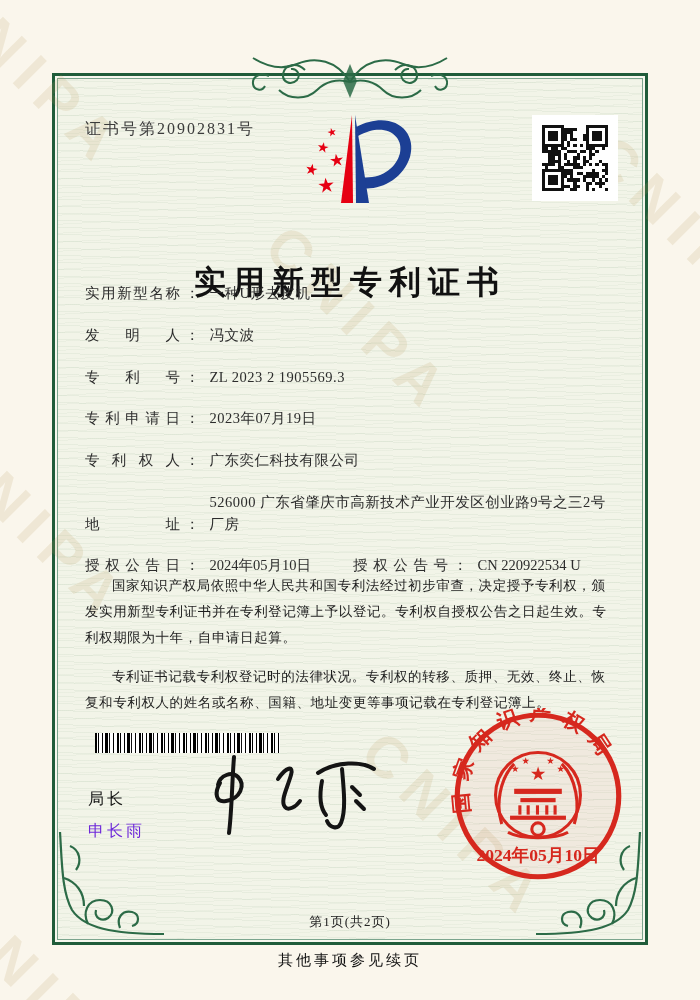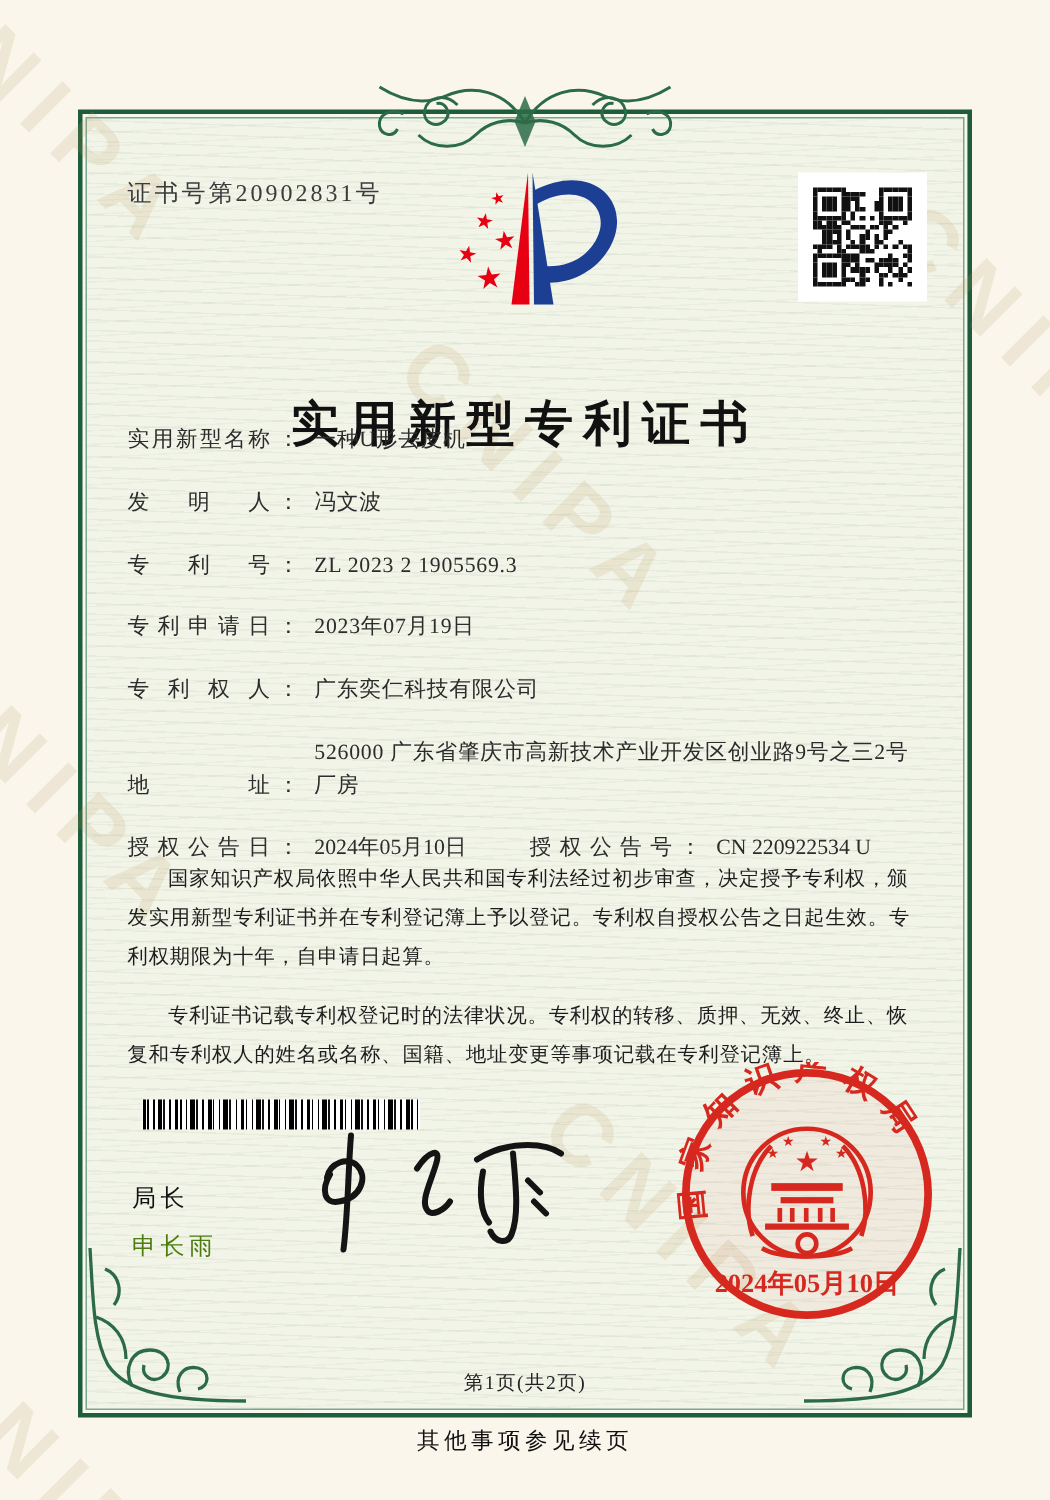--- a/index.html
+++ b/index.html
@@ -49,21 +49,21 @@
   .gpair + .gpair{margin-left:42px;font-family:Liberation Serif, serif;}
   
   .paras{position:absolute; left:33px; top:500px; width:534px; font-size:13.5px; line-height:1.92; letter-spacing:0.6px; color:#1d1d1d;}
   .paras p{margin:0 0 13px 0; text-indent:2em;}
   
   .barcode{position:absolute; left:43px; top:660px; width:185px; height:20px;
     background:repeating-linear-gradient(90deg,
       #000 0 2px,#fff 2px 3px,#000 3px 4px,#fff 4px 7px,#000 7px 8px,#fff 8px 10px,
       #000 10px 13px,#fff 13px 14px,#111 14px 15px,#fff 15px 18px,#000 18px 19px,#fff 19px 22px);}
   .officer-role{position:absolute; left:36px; top:716px; font-size:16px; letter-spacing:3px; color:#111;}
-  .officer-name{position:absolute; left:36px; top:748px; font-size:16px; letter-spacing:3px; color:#4d7c0f;}
+  .officer-name{position:absolute; left:36px; top:748px; font-size:16px; letter-spacing:3px; color:#6d28d9;}
   .signature{position:absolute; left:138px; top:676px;}
   .seal{position:absolute; left:398px; top:635px;}
   .page-no{position:absolute; left:0; top:840px; width:100%; text-align:center; font-size:13px; color:#222; letter-spacing:1px;}
   .note{position:absolute; left:0; top:951px; width:100%; text-align:center; z-index:2;
     font-size:15px; letter-spacing:3px; color:#111;}
 </style>
 </head>
 <body>
 
 <div class="page">

